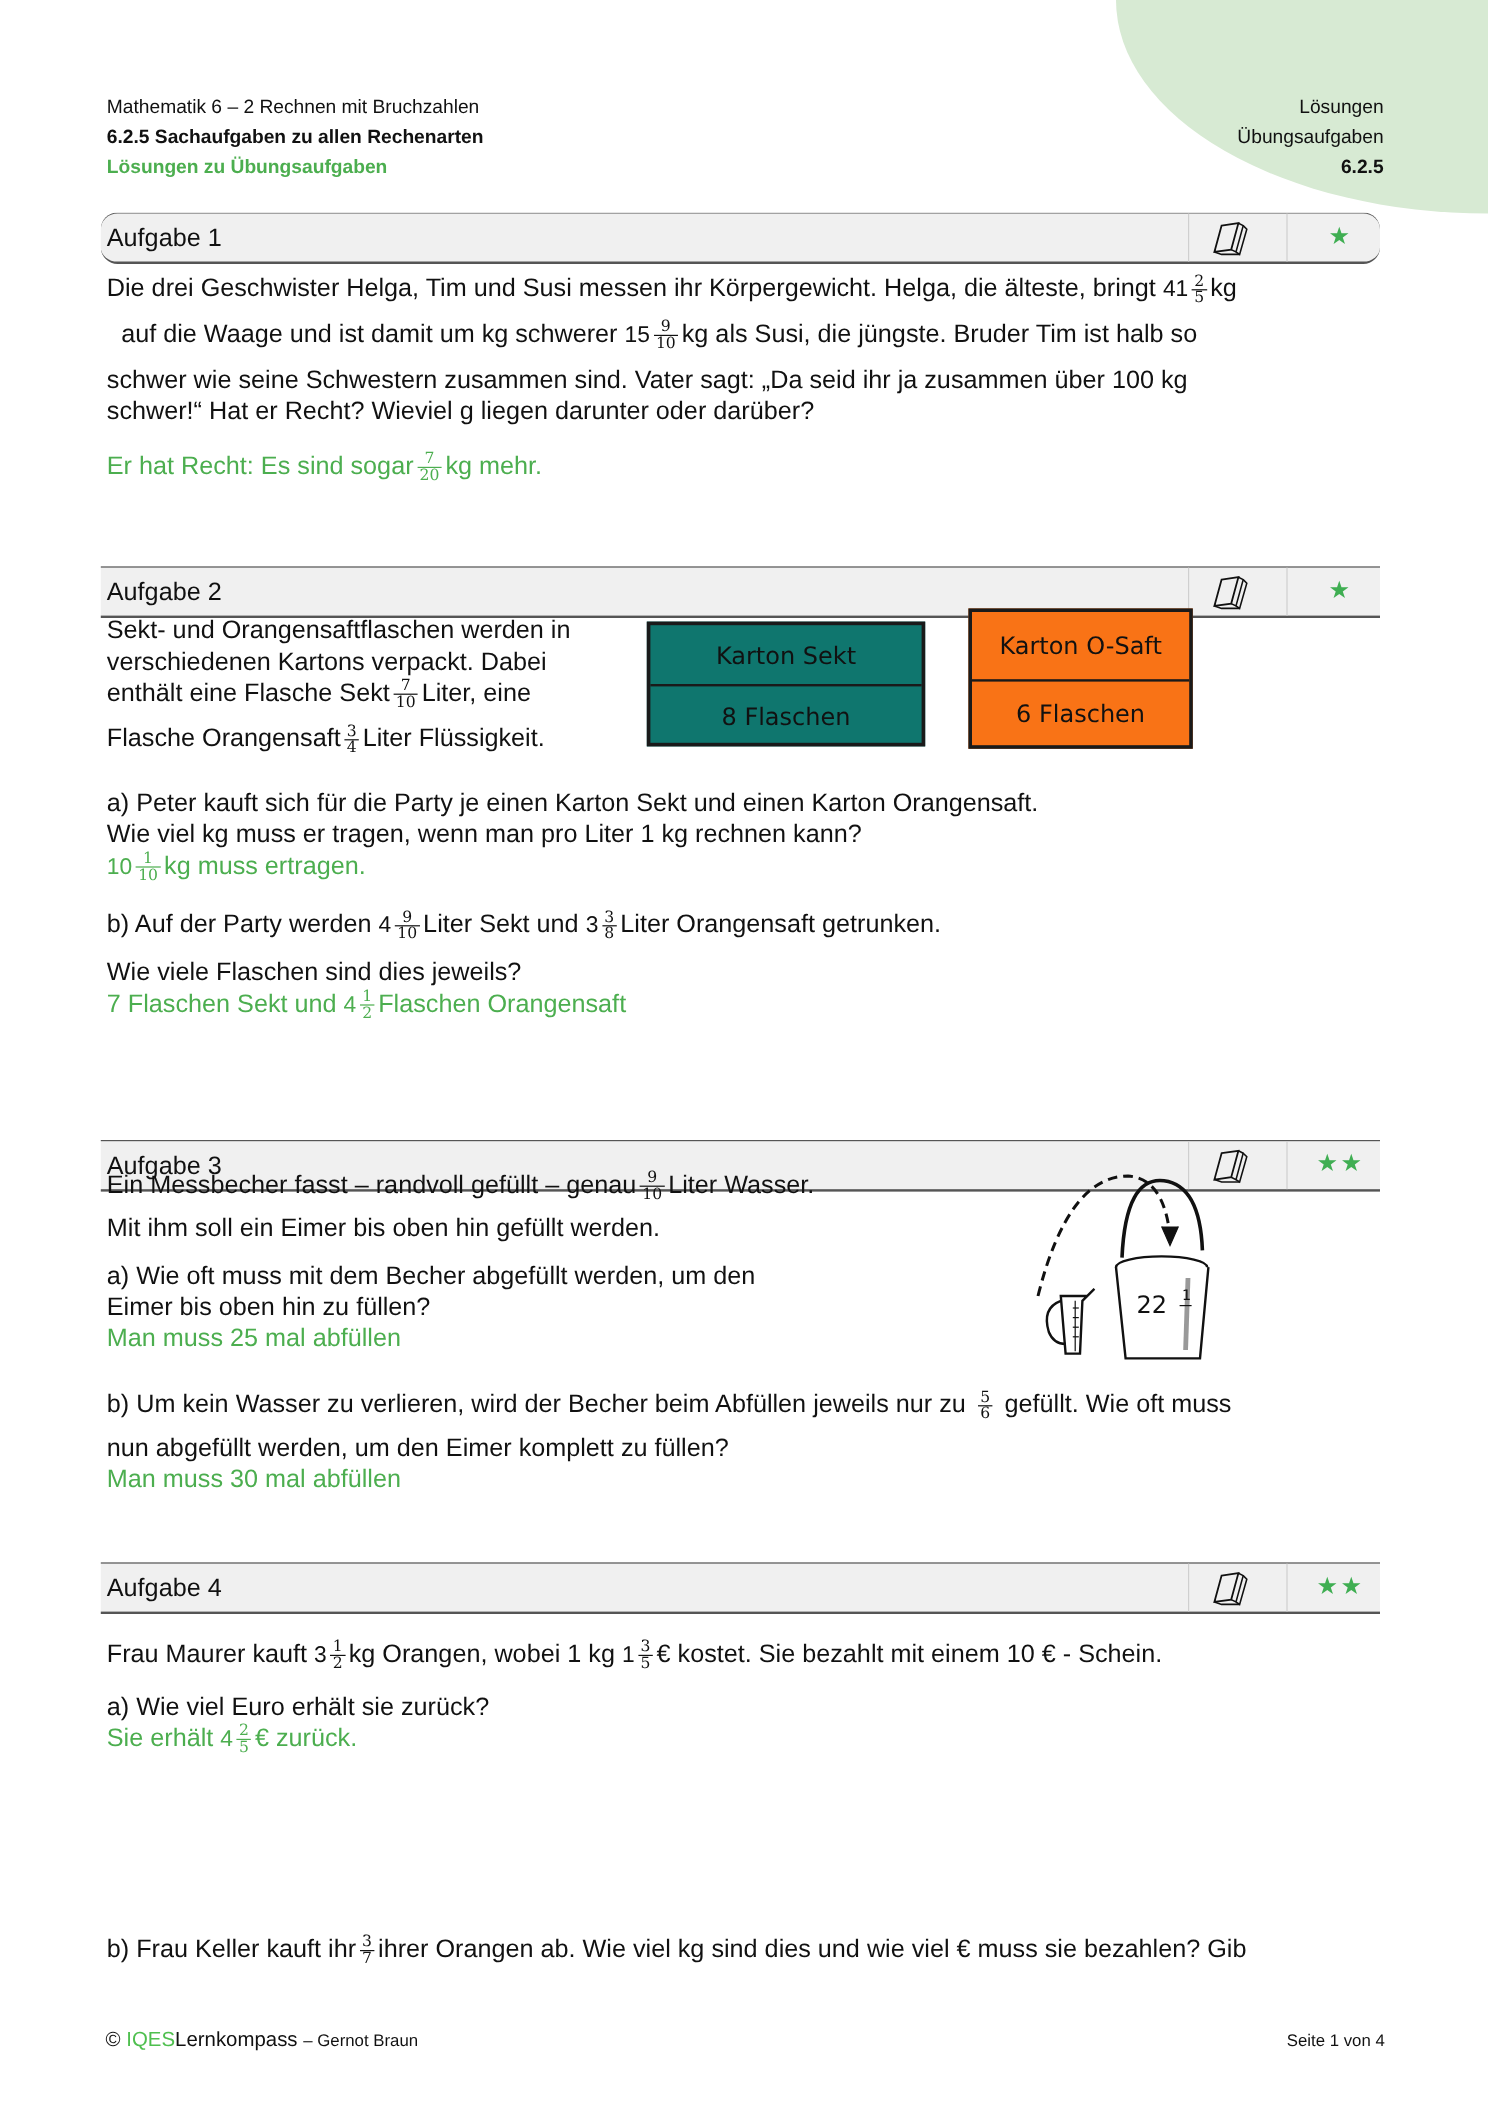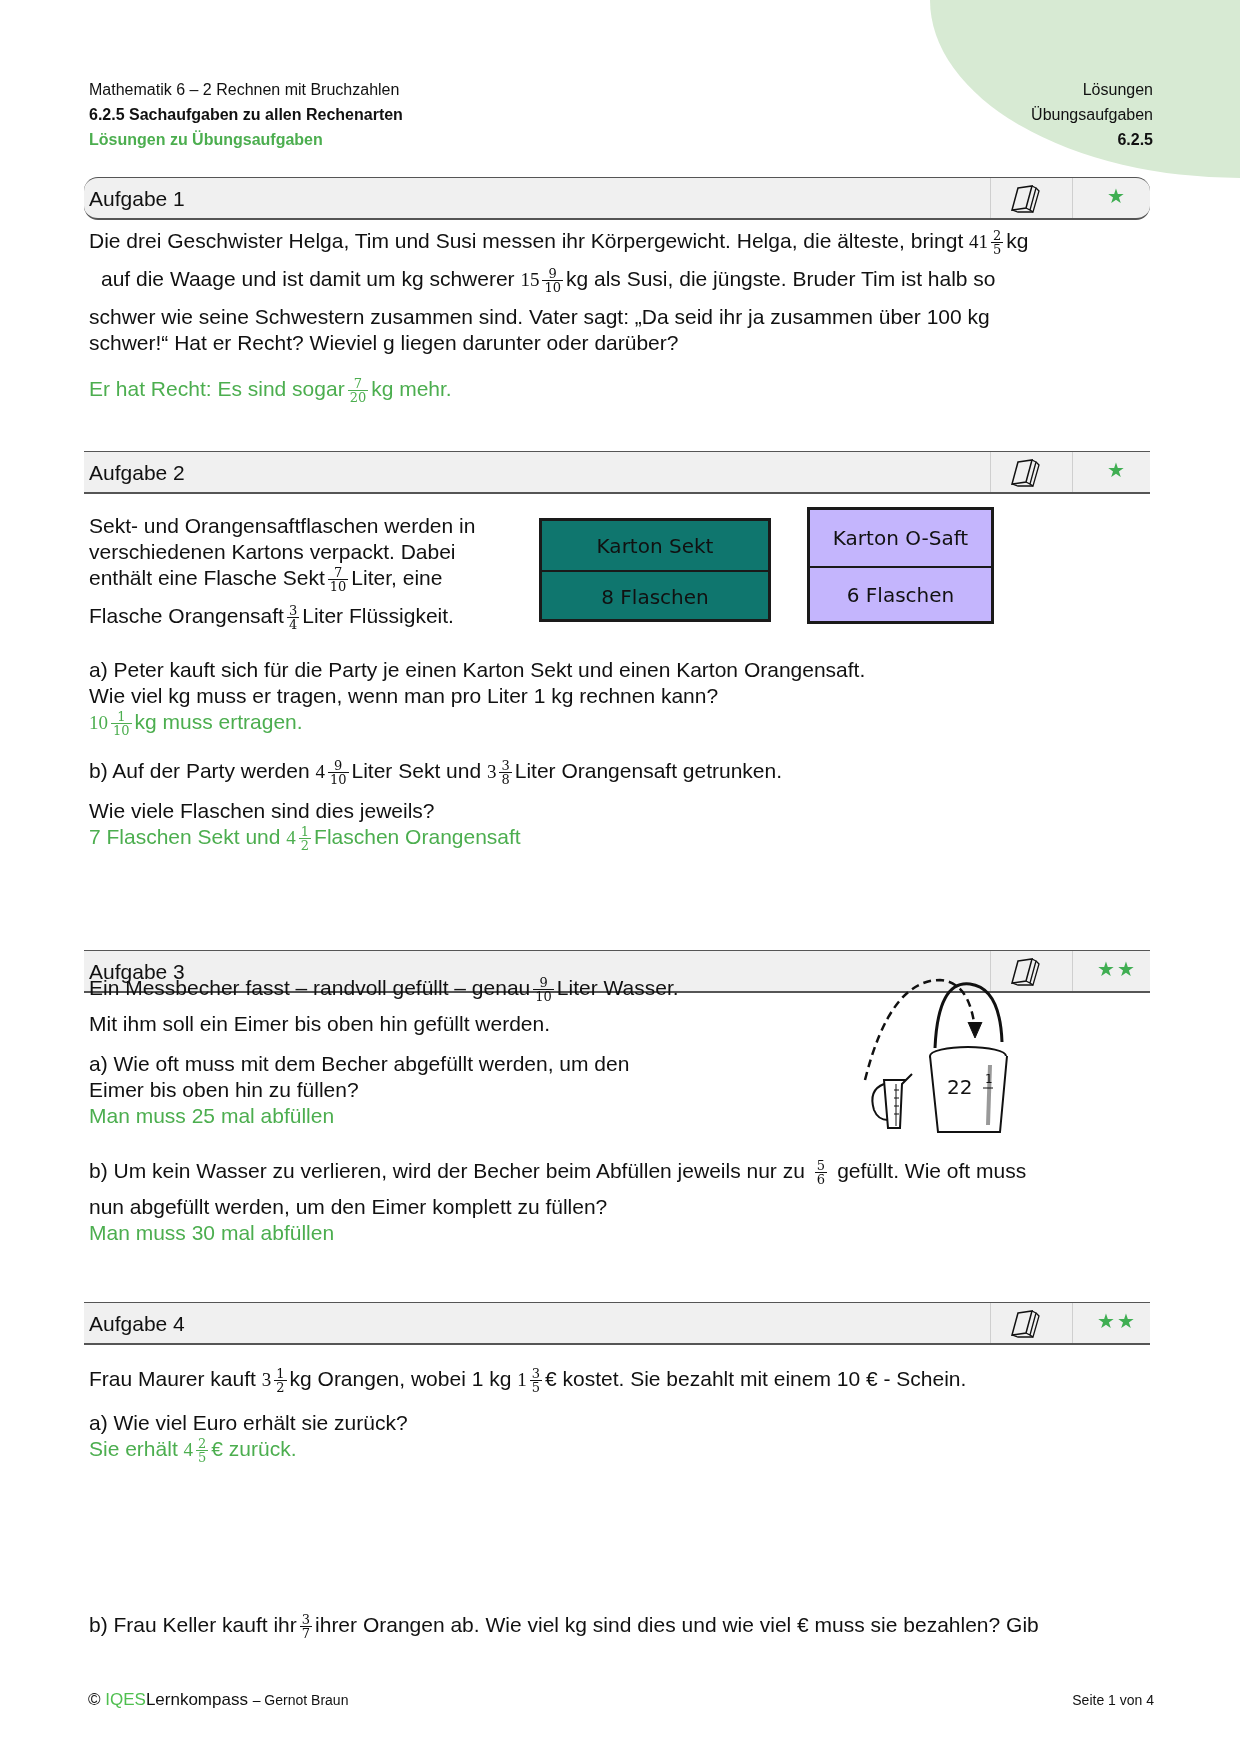--- a/index.html
+++ b/index.html
@@ -20,21 +20,21 @@
   .task-bar .book { position: absolute; left: 926px; top: 6px; width: 34px; height: 30px; }
   .task-bar .stars { position: absolute; left: 1000px; top: 6px; width: 66px; text-align: center;
                      font-size: 20px; color: #3fae52; letter-spacing: 2px; }
 
   .txt { position: absolute; left: 89px; font-size: 21px; line-height: 26px; }
   .ans { color: #4cae4f; }
   .frac { display: inline-block; vertical-align: middle; text-align: center;
           font-family: "DejaVu Serif", serif; font-size: 13px; line-height: 13px; margin: 0 3px; }
   .frac .n { display: block; padding: 0 2px; border-bottom: 1px solid currentColor; }
   .frac .d { display: block; padding: 0 2px; }
-  .whole { font-family: Liberation Serif, serif; font-size: 19px; }
+  .whole { font-family: Liberation Sans, sans-serif; font-size: 19px; }
 
   .box { position: absolute; border: 3px solid #1a1a1a; box-sizing: border-box; }
   .box .cell { height: 50%; display: flex; align-items: center; justify-content: center;
                font-size: 20px; font-family: "DejaVu Sans", sans-serif; }
   .box .cell.top { border-bottom: 2px solid #1a1a1a; }
 
   .footer-left { position: absolute; left: 88px; top: 1690px; font-size: 17px; }
   .footer-left .iqes { color: #4fbf4f; }
   .footer-left .author { font-size: 14px; }
   .footer-right { position: absolute; right: 86px; top: 1692px; font-size: 14px; }
@@ -69,21 +69,21 @@
 </div>
 
 <div class="txt" style="top:228px;">
   <div style="height:38px;"><span>Die drei Geschwister Helga, Tim und Susi messen ihr Körpergewicht. Helga, die älteste, bringt</span> <span class="whole">41</span><span class="frac"><span class="n">2</span><span class="d">5</span></span><span>kg</span></div>
   <div style="height:38px;margin-left:12px;"><span>auf die Waage und ist damit um  kg schwerer</span> <span class="whole">15</span><span class="frac"><span class="n">9</span><span class="d">10</span></span><span>kg als Susi, die jüngste. Bruder Tim ist halb so</span></div>
   <div>schwer wie seine Schwestern zusammen sind. Vater sagt: „Da seid ihr ja zusammen über 100 kg</div>
   <div>schwer!“ Hat er Recht? Wieviel g liegen darunter oder darüber?</div>
   <div class="ans" style="margin-top:20px;"><span>Er hat Recht: Es sind sogar</span><span class="frac"><span class="n">7</span><span class="d">20</span></span><span>kg mehr.</span></div>
 </div>
 
-<div class="task-bar" style="top:451px;">
+<div class="task-bar" style="top:472px;">
   <span class="title">Aufgabe 2</span>
   <span class="sep" style="left:906px;"></span>
   <span class="sep" style="left:988px;"></span>
   <svg class="book" viewBox="0 0 34 30">
     <path d="M8 4 L22 2 L16 24 L2 26 Z" fill="none" stroke="#111" stroke-width="1.5"></path>
     <path d="M22 2 L26 4 L20 26 L16 24" fill="none" stroke="#111" stroke-width="1.3"></path>
     <path d="M26 4 L29 7 L23 28 L20 26" fill="none" stroke="#111" stroke-width="1.3"></path>
     <path d="M2 26 L8 28 L23 28" fill="none" stroke="#111" stroke-width="1.3"></path>
   </svg>
   <span class="stars">★</span>
@@ -93,21 +93,21 @@
   <div>Sekt- und Orangensaftflaschen werden in</div>
   <div>verschiedenen Kartons verpackt. Dabei</div>
   <div style="height:38px;"><span>enthält eine Flasche Sekt</span><span class="frac"><span class="n">7</span><span class="d">10</span></span><span>Liter, eine</span></div>
   <div style="height:38px;"><span>Flasche Orangensaft</span><span class="frac"><span class="n">3</span><span class="d">4</span></span><span>Liter Flüssigkeit.</span></div>
 </div>
 
 <div class="box" style="left:539px; top:518px; width:232px; height:104px; background:#0f766e;">
   <div class="cell top">Karton Sekt</div>
   <div class="cell">8 Flaschen</div>
 </div>
-<div class="box" style="left:807px; top:507px; width:187px; height:117px; background:#c4b5fd;">
+<div class="box" style="left:807px; top:507px; width:187px; height:117px; background:#f97316;">
   <div class="cell top">Karton O-Saft</div>
   <div class="cell">6 Flaschen</div>
 </div>
 
 <div class="txt" style="top:657px;">
   <div>a) Peter kauft sich für die Party je einen Karton Sekt und einen Karton Orangensaft.</div>
   <div>Wie viel kg muss er tragen, wenn man pro Liter 1 kg rechnen kann?</div>
   <div class="ans" style="height:36px;"><span class="whole">10</span><span class="frac"><span class="n">1</span><span class="d">10</span></span><span>kg muss ertragen.</span></div>
 </div>
 

